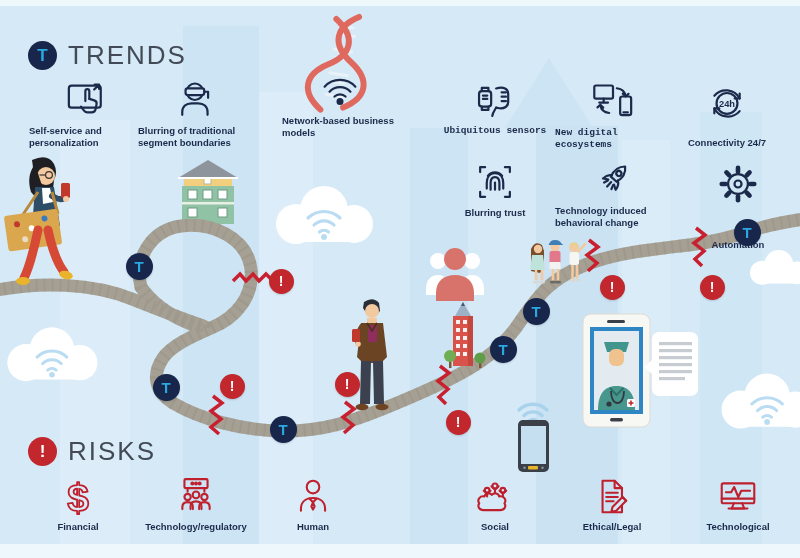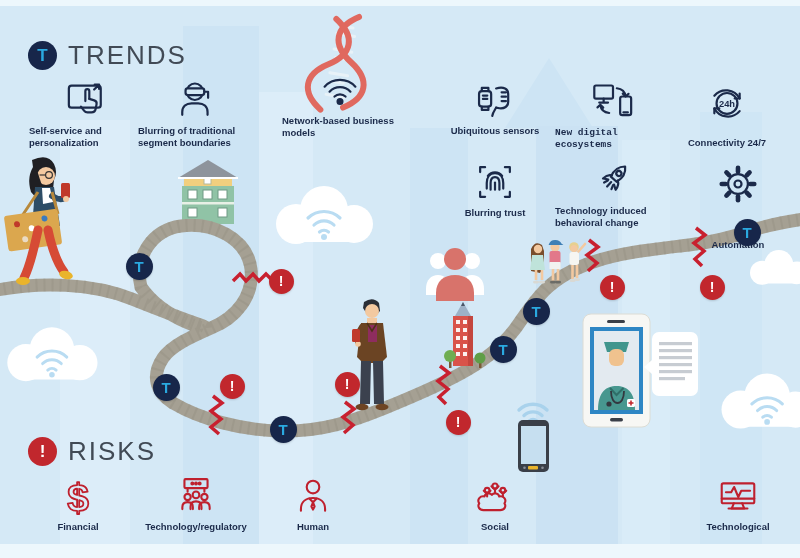--- a/index.html
+++ b/index.html
@@ -334,21 +334,21 @@
   </div>
   <div class="item" style="left:245px;top:68px;margin-left:37px;">
     <svg class="ticon" width="44" height="44" viewBox="0 0 40 40">
       <path d="M6 17 a19 19 0 0 1 28 0"></path>
       <path d="M10.5 21.5 a13 13 0 0 1 19 0"></path>
       <path d="M15 26 a7 7 0 0 1 10 0"></path>
       <circle cx="20" cy="30.5" r="2.2" fill="#1b2a4a"></circle>
     </svg>
     <div class="lbl">Network-based business models</div>
   </div>
-  <div class="item" style="left:437px;top:78px;">
+  <div class="item" style="left:437px;top:78px;font-family:Liberation Mono, monospace;">
     <svg class="ticon" width="44" height="44" viewBox="0 0 40 40">
       <rect x="5.5" y="12" width="11" height="14" rx="2.5"></rect>
       <path d="M8 12 v-3 h6 v3 M8 26 v3 h6 v-3"></path>
       <path d="M9 16 h4 M9 19 h4"></path>
       <path d="M21 9.5 c7 -2 11 0.5 11 5 v7 c0 4.5 -3.5 6.5 -8 6 l-3 -0.5"></path>
       <path d="M26 13 h4 M26 17 h4 M26 21 h4"></path>
       <path d="M21 27 c-1.5 2.5 -3 4.5 -3.5 7.5"></path>
     </svg>
     <div class="lbl">Ubiquitous sensors</div>
   </div>
@@ -450,20 +450,30 @@
       <path d="M9 32.5 c-4 0 -6 -3.5 -4 -6.5 c-2.5 -3.5 1 -7.5 5 -6.5 c0.5 -3 5 -4 7 -1.5 c2 -2.5 6.5 -1.5 7 1.5 c4 -1 7.5 3 5 6.5 c2 3 0 6.5 -4 6.5 z"></path>
       <circle cx="12.5" cy="13.5" r="2.2"></circle>
         <path d="M12.5 16 v3.5 M12.5 17 l-3.2 -3 M12.5 17 l3.2 -3"></path>
       <circle cx="20" cy="9.5" r="2.4"></circle>
         <path d="M20 12.2 v4 M20 13 l-3.4 -3.2 M20 13 l3.4 -3.2"></path>
       <circle cx="27.5" cy="13.5" r="2.2"></circle>
         <path d="M27.5 16 v3.5 M27.5 17 l-3.2 -3 M27.5 17 l3.2 -3"></path>
     </svg>
     <div class="lbl">Social</div>
   </div>
+  <div class="item" style="left:554px;top:476px;">
+    <svg class="ricon" width="42" height="42" viewBox="0 0 40 40">
+      <path d="M11 4.5 h11.5 l7 7 v23 h-18.5 z"></path>
+      <path d="M22.5 4.5 v7 h7"></path>
+      <path d="M14.5 16 h11 M14.5 20 h11 M14.5 24 h7"></path>
+      <path d="M20.5 29.5 l9.5 -9.5 3.5 3.5 -9.5 9.5 -4.6 1.1 z" fill="#d5e9f6"></path>
+      <path d="M30 20 l3.5 3.5"></path>
+    </svg>
+    <div class="lbl">Ethical/Legal</div>
+  </div>
   <div class="item" style="left:680px;top:476px;">
     <svg class="ricon" width="42" height="42" viewBox="0 0 40 40">
       <rect x="4.5" y="7" width="31" height="19" rx="1.5"></rect>
       <path d="M4.5 21.5 h31"></path>
       <path d="M8.5 15.5 h5 l2.8 -5 4 9.5 2.8 -6 h8.4"></path>
       <path d="M16 26 l-2 5 h12 l-2 -5"></path>
       <path d="M11 31 h18"></path>
     </svg>
     <div class="lbl">Technological</div>
   </div>

